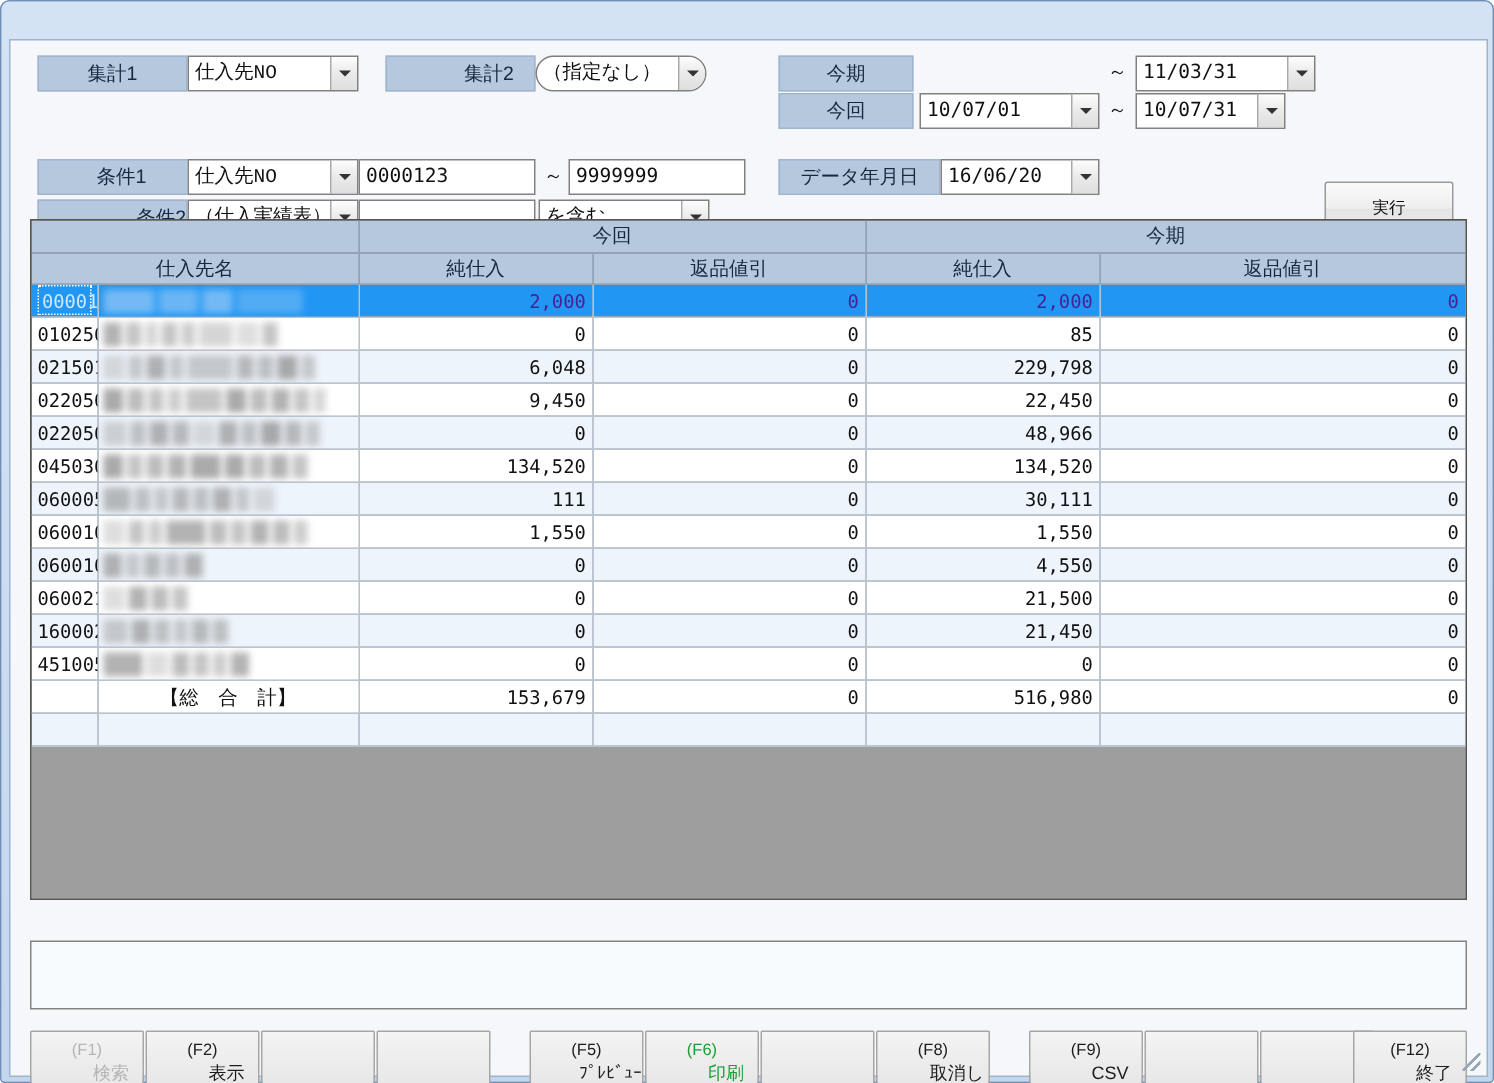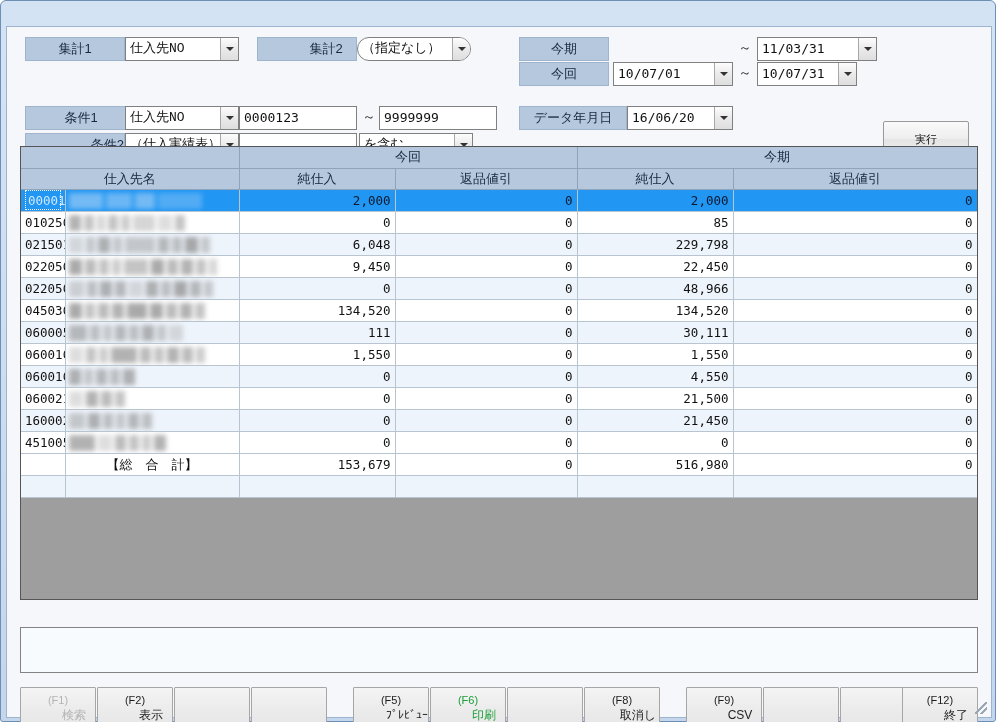--- a/index.html
+++ b/index.html
@@ -183,21 +183,21 @@
     text-align:left;
     color:#111;
     padding-left:3px;
     letter-spacing:0px;
   }
   td.name { text-align:left; padding:0; position:relative; }
   td.num  { text-align:right; color:#111; padding-right:5px; }
 
   tr.odd  td { background:#eef4fb; }
   tr.even td { background:#ffffff; }
-  tr.sel  td { background:#2196f3; color:#0f172a; }
+  tr.sel  td { background:#2196f3; color:#4c1d95; }
   tr.sel  td.code { background:#2196f3; color:#cfe9ff; }
   tr.total td { background:#ffffff; color:#111; }
   tr.total td.name { text-align:center; font-family:"Liberation Sans","DejaVu Sans",sans-serif; font-size:13px; }
   tr.empty td { background:#eef4fb; height:22px; }
 
   .selcell {
     display:block; height:20px; line-height:20px;
     border:1px dotted #ffffff;
     box-sizing:border-box;
     padding-left:2px;

